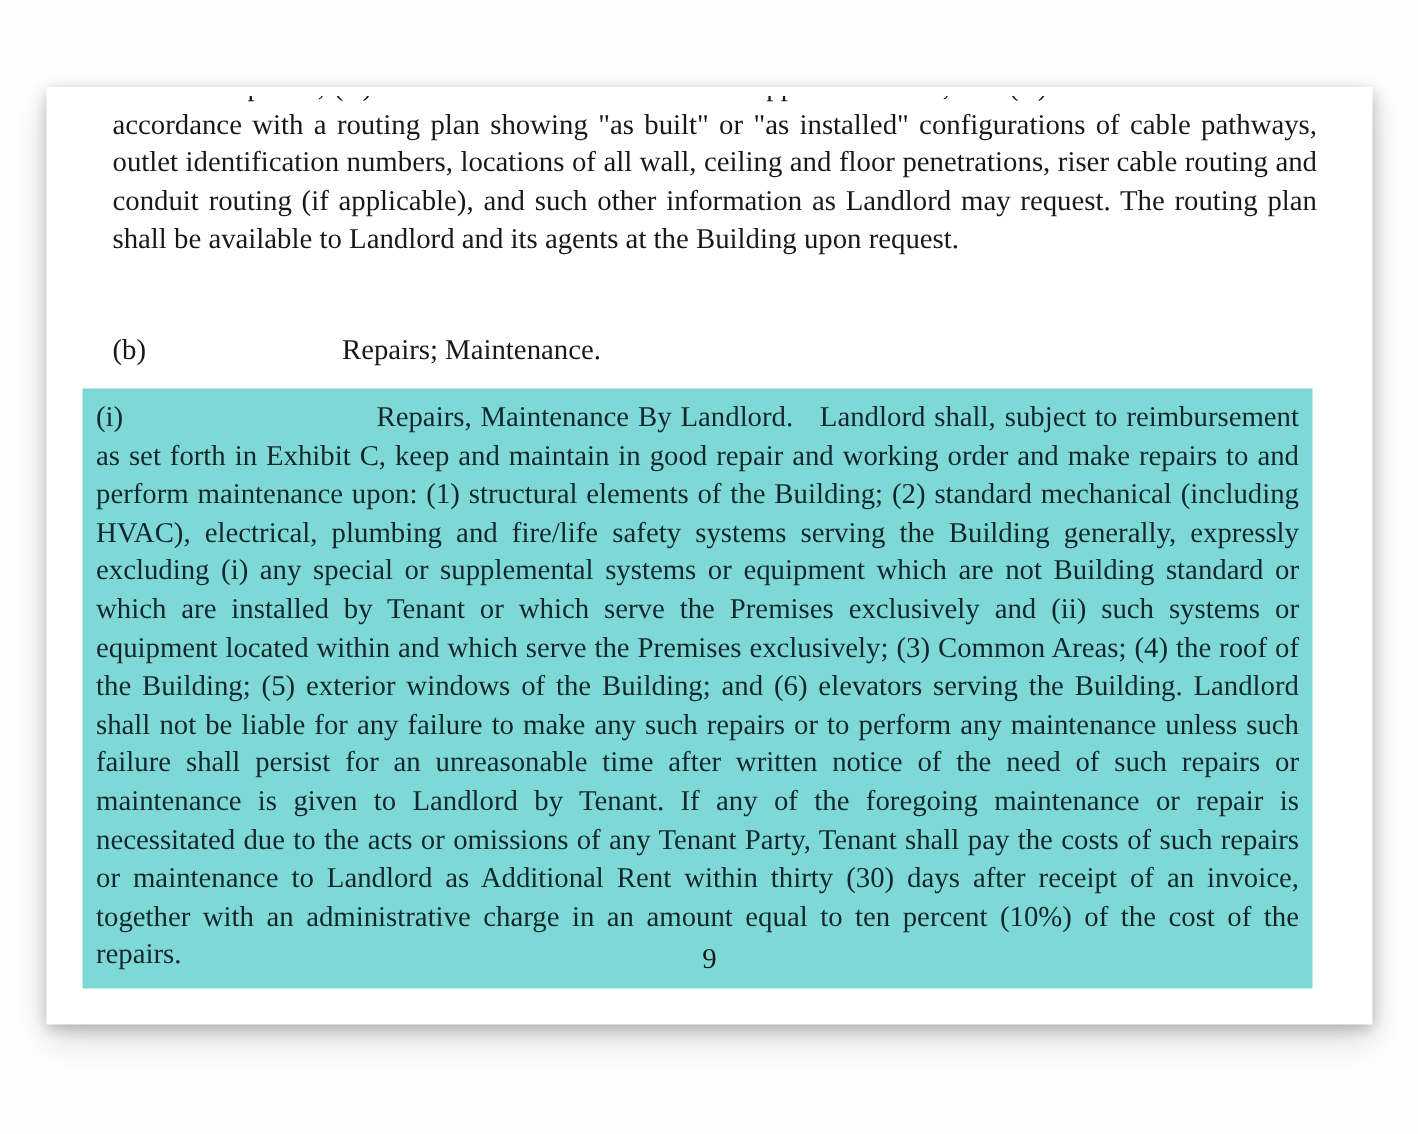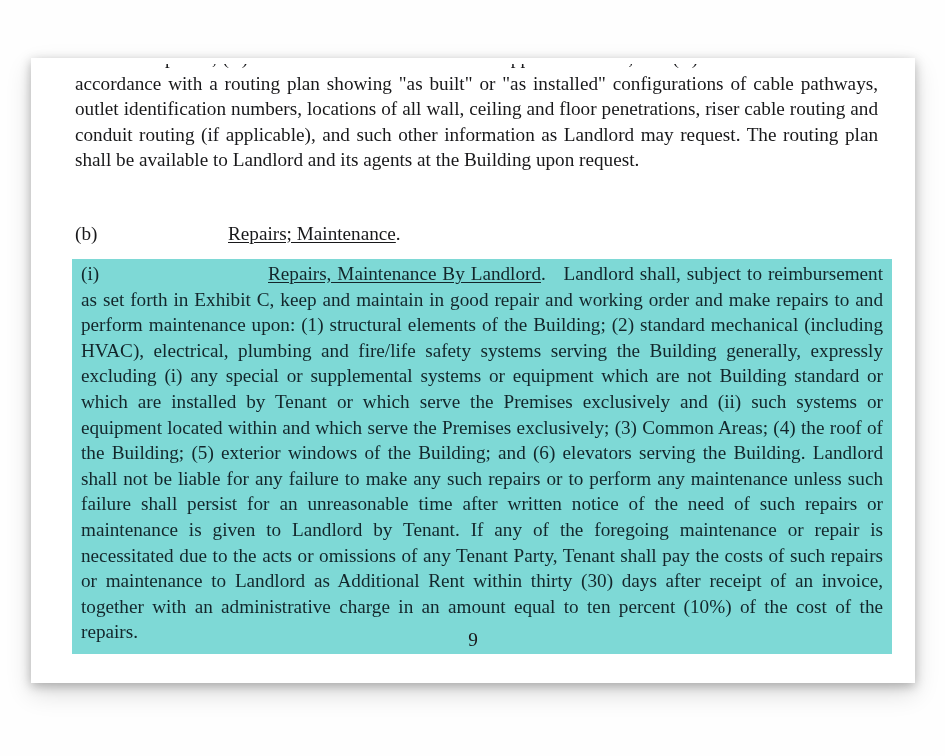--- a/index.html
+++ b/index.html
@@ -76,33 +76,32 @@
     color: #18181a;
     white-space: nowrap;
   }
 
   .indent-b {
     display: inline-block;
     width: 153px;
   }
 
   .under {
-    text-decoration: underline;
     text-underline-offset: 2px;
     margin-top: 32px;
   }
 
   
   .highlight-block {
     position: absolute;
-    left: 41px;
+    left: 24px;
     top: 201px;
     width: 820px;
     background: #7ed9d6;
-    padding: 2px 9px 9px 9px;
+    padding: 7px 9px 9px 9px;
     box-sizing: border-box;
   }
 
   .highlight-block p {
     margin: 0;
     text-align: justify;
     text-justify: inter-word;
     font-size: 19.2px;
     line-height: 25.6px;
     color: #13262b;

